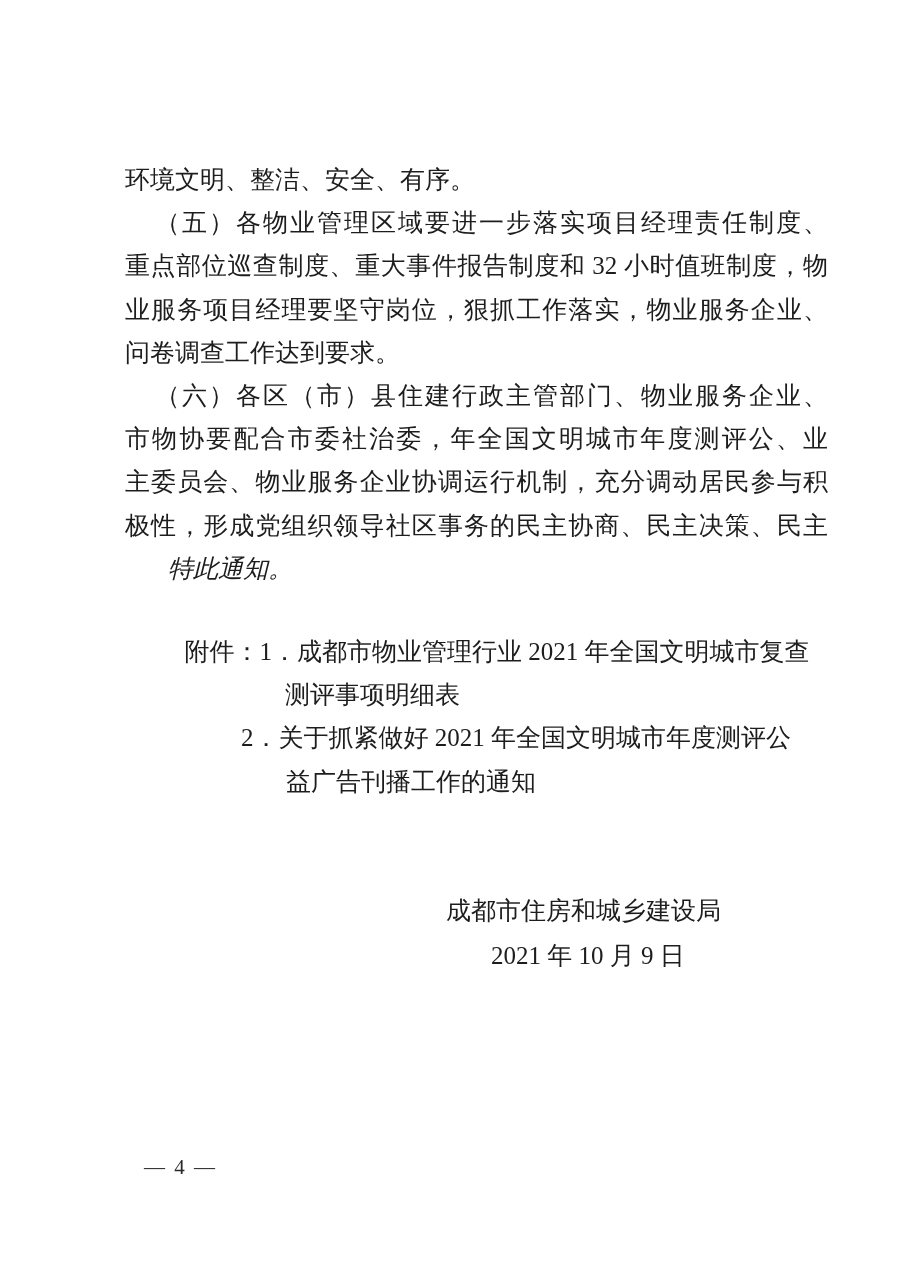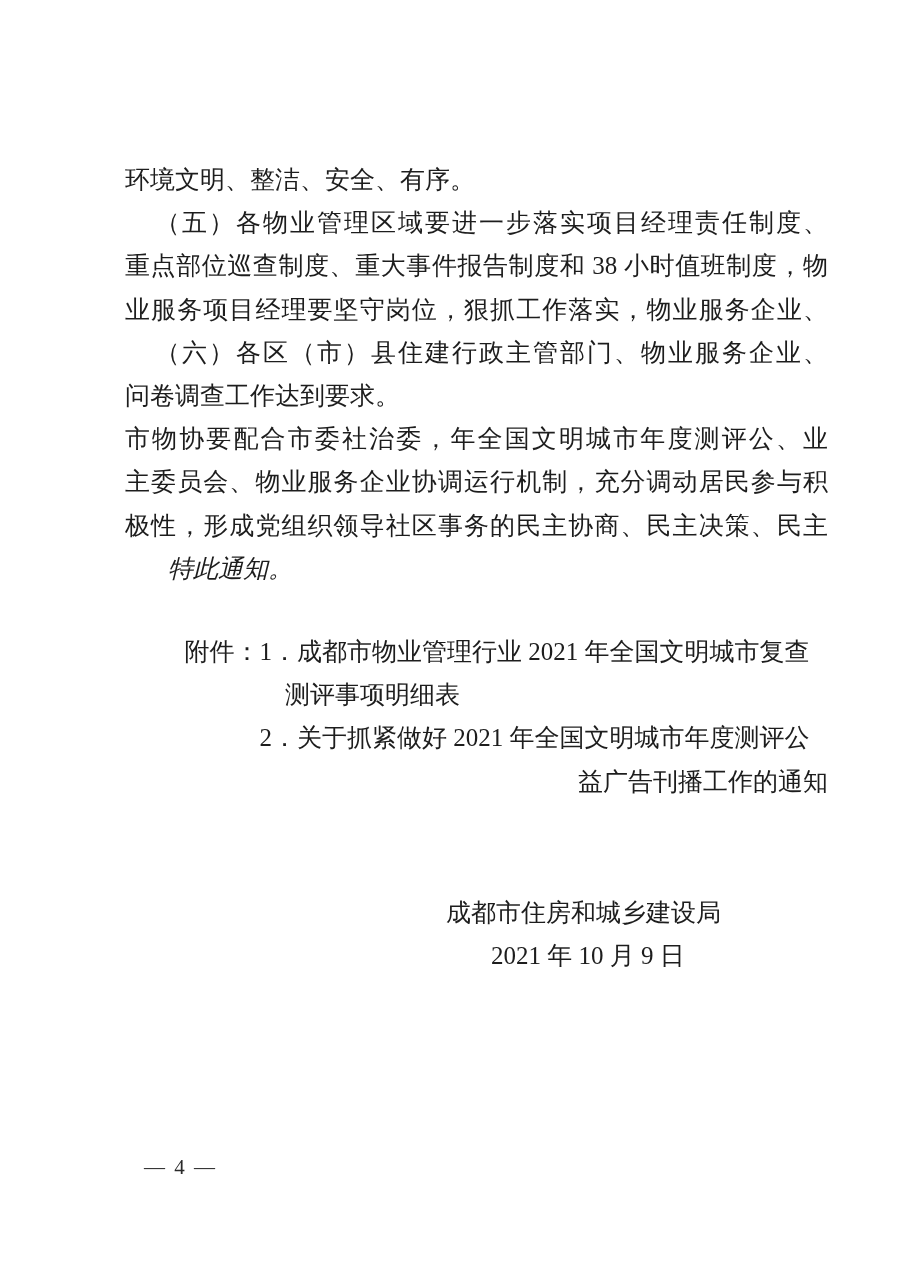--- a/index.html
+++ b/index.html
@@ -39,50 +39,50 @@
     text-align: justify;
     text-align-last: justify;
   }
   
   .ind-p { padding-left: 30px; }
   
   .ind-t { padding-left: 43px; font-style: italic; }
   
   .att-head { padding-left: 41px; text-align: center; }
   .att-c1   { padding-left: 160px; }
-  .att-2    { padding-left: 116px; text-align: center; }
-  .att-c2   { padding-left: 161px; text-align: right; }
+  .att-2    { padding-left: 116px; }
+  .att-c2   { padding-left: 161px; }
   .gap-sm { height: 40px; }
   .gap-lg { height: 88px; }
   
-  .sig  { padding-left: 321px; }
+  .sig  { padding-left: 321px; font-family: Liberation Mono, monospace; }
   .date { padding-left: 366px; }
   .footer {
     position: absolute;
     left: 136px;
     top: 1151px;
     font-size: 21px;
     line-height: 32px;
     letter-spacing: 2px;
     color: #2a2a2a;
   }
 </style>
 </head>
 <body>
 
 <div class="page">
 
   <div class="content">
 
     <div class="ln">环境文明、整洁、安全、有序。</div>
     <div class="ln j ind-p">（五）各物业管理区域要进一步落实项目经理责任制度、</div>
-    <div class="ln j">重点部位巡查制度、重大事件报告制度和 38 小时值班制度，物</div>
+    <div class="ln j">重点部位巡查制度、重大事件报告制度和 32 小时值班制度，物</div>
     <div class="ln j">业服务项目经理要坚守岗位，狠抓工作落实，物业服务企业、</div>
+    <div class="ln">问卷调查工作达到要求。</div>
     <div class="ln j ind-p">（六）各区（市）县住建行政主管部门、物业服务企业、</div>
-    <div class="ln">问卷调查工作达到要求。</div>
     <div class="ln j">市物协要配合市委社治委，年全国文明城市年度测评公、业</div>
     <div class="ln j">主委员会、物业服务企业协调运行机制，充分调动居民参与积</div>
     <div class="ln j">极性，形成党组织领导社区事务的民主协商、民主决策、民主</div>
     <div class="ln ind-t">特此通知。</div>
 
     <div class="gap-sm"></div>
 
     <div class="ln att-head">附件：1．成都市物业管理行业 2021 年全国文明城市复查</div>
     <div class="ln att-c1">测评事项明细表</div>
     <div class="ln att-2">2．关于抓紧做好 2021 年全国文明城市年度测评公</div>

